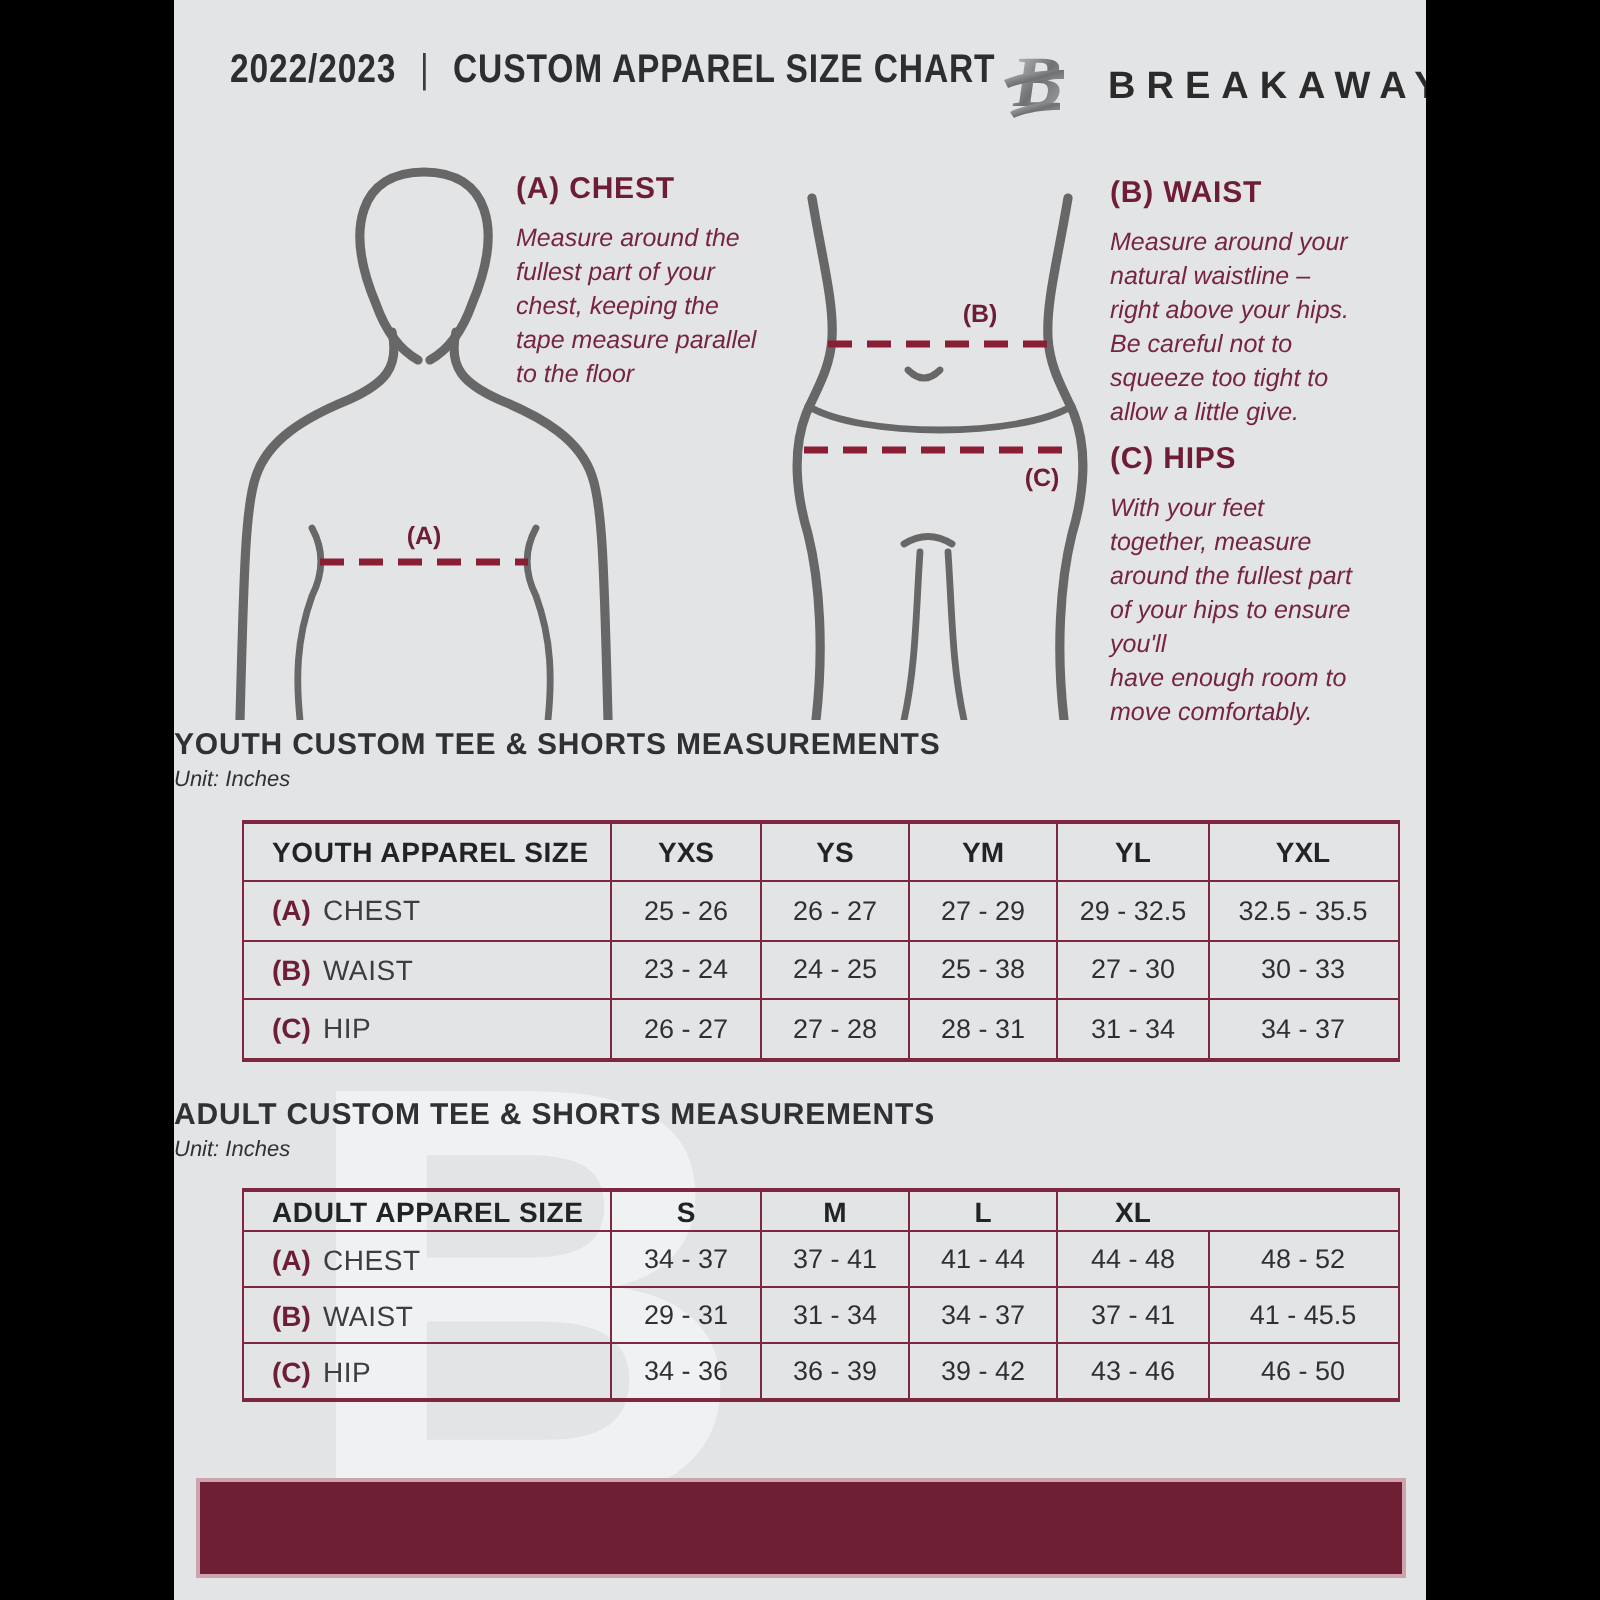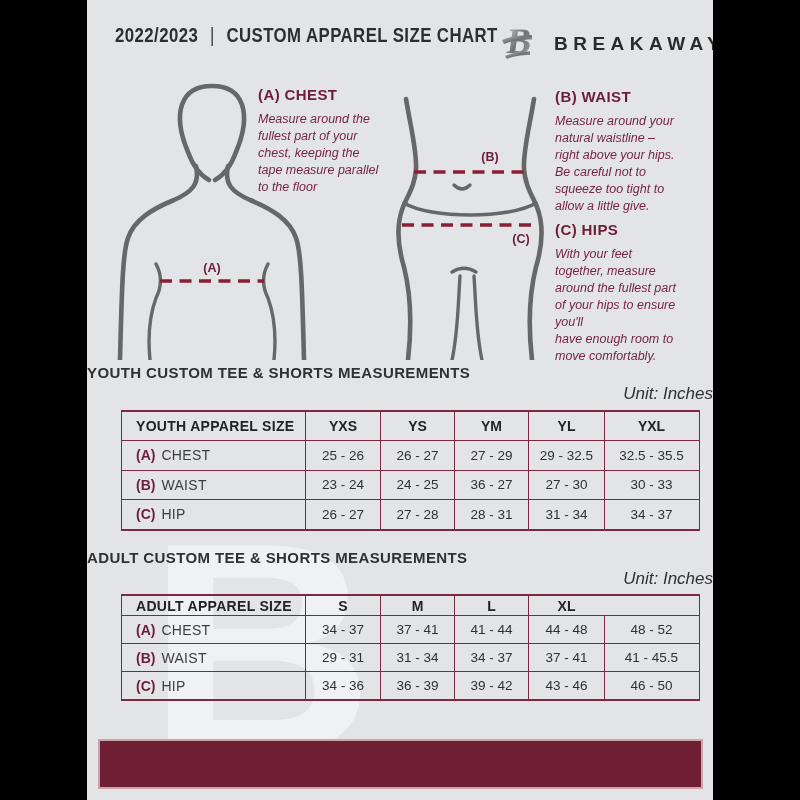--- a/index.html
+++ b/index.html
@@ -33,21 +33,21 @@
   .fig{position:absolute;z-index:1;}
   .fig-a{left:25px;top:80px;}
   .fig-b{left:303px;top:95px;}
   .fig path,.fig line{fill:none;stroke:var(--stroke);stroke-width:4.6;stroke-linecap:round;}
   .fig .dash{stroke:#8a1e35;stroke-width:3.5;stroke-dasharray:12 7.5;stroke-linecap:butt;}
   .fig .thin{stroke-width:3.4;}
   .fig text{font-family:"Liberation Sans",sans-serif;font-size:12.5px;font-weight:700;fill:var(--maroon);}
 
   
   .sec-title{position:absolute;left:0;width:100%;font-size:15px;font-weight:700;color:#2f3133;letter-spacing:.4px;z-index:2;}
-  .sec-sub{position:absolute;left:0;width:100%;text-align:right;font-size:17px;font-style:italic;color:#2f3133;z-index:2;}
+  .sec-sub{position:absolute;left:0;width:100%;text-align:left;font-size:11px;font-style:italic;color:#2f3133;z-index:2;}
 
   
   .sizes-table{position:absolute;left:34px;width:579px;border:2px solid var(--tborder);border-left-width:1.5px;border-right-width:1.5px;z-index:2;}
   .t-row{display:flex;}
   .t-row + .t-row{border-top:1.5px solid var(--tborder);}
   .youth .t-row{height:29.5px;}
   .youth .t-head{height:28px;}
   .adult .t-row{height:28px;}
   .adult .t-head{height:19px;}
   .t-cell{display:flex;align-items:center;justify-content:center;border-left:1.5px solid var(--tborder);}
@@ -164,21 +164,21 @@
       <div class="t-cell t-c4 t-val">29 - 32.5</div>
       <div class="t-cell t-c5 t-val">32.5 - 35.5</div>
     </div>
     <div class="t-row">
       <div class="t-cell t-label-cell">
         <span class="row-key">(B)</span>
         <span class="row-label">WAIST</span>
       </div>
       <div class="t-cell t-c1 t-val">23 - 24</div>
       <div class="t-cell t-c2 t-val">24 - 25</div>
-      <div class="t-cell t-c3 t-val">36 - 27</div>
+      <div class="t-cell t-c3 t-val">25 - 38</div>
       <div class="t-cell t-c4 t-val">27 - 30</div>
       <div class="t-cell t-c5 t-val">30 - 33</div>
     </div>
     <div class="t-row">
       <div class="t-cell t-label-cell">
         <span class="row-key">(C)</span>
         <span class="row-label">HIP</span>
       </div>
       <div class="t-cell t-c1 t-val">26 - 27</div>
       <div class="t-cell t-c2 t-val">27 - 28</div>

